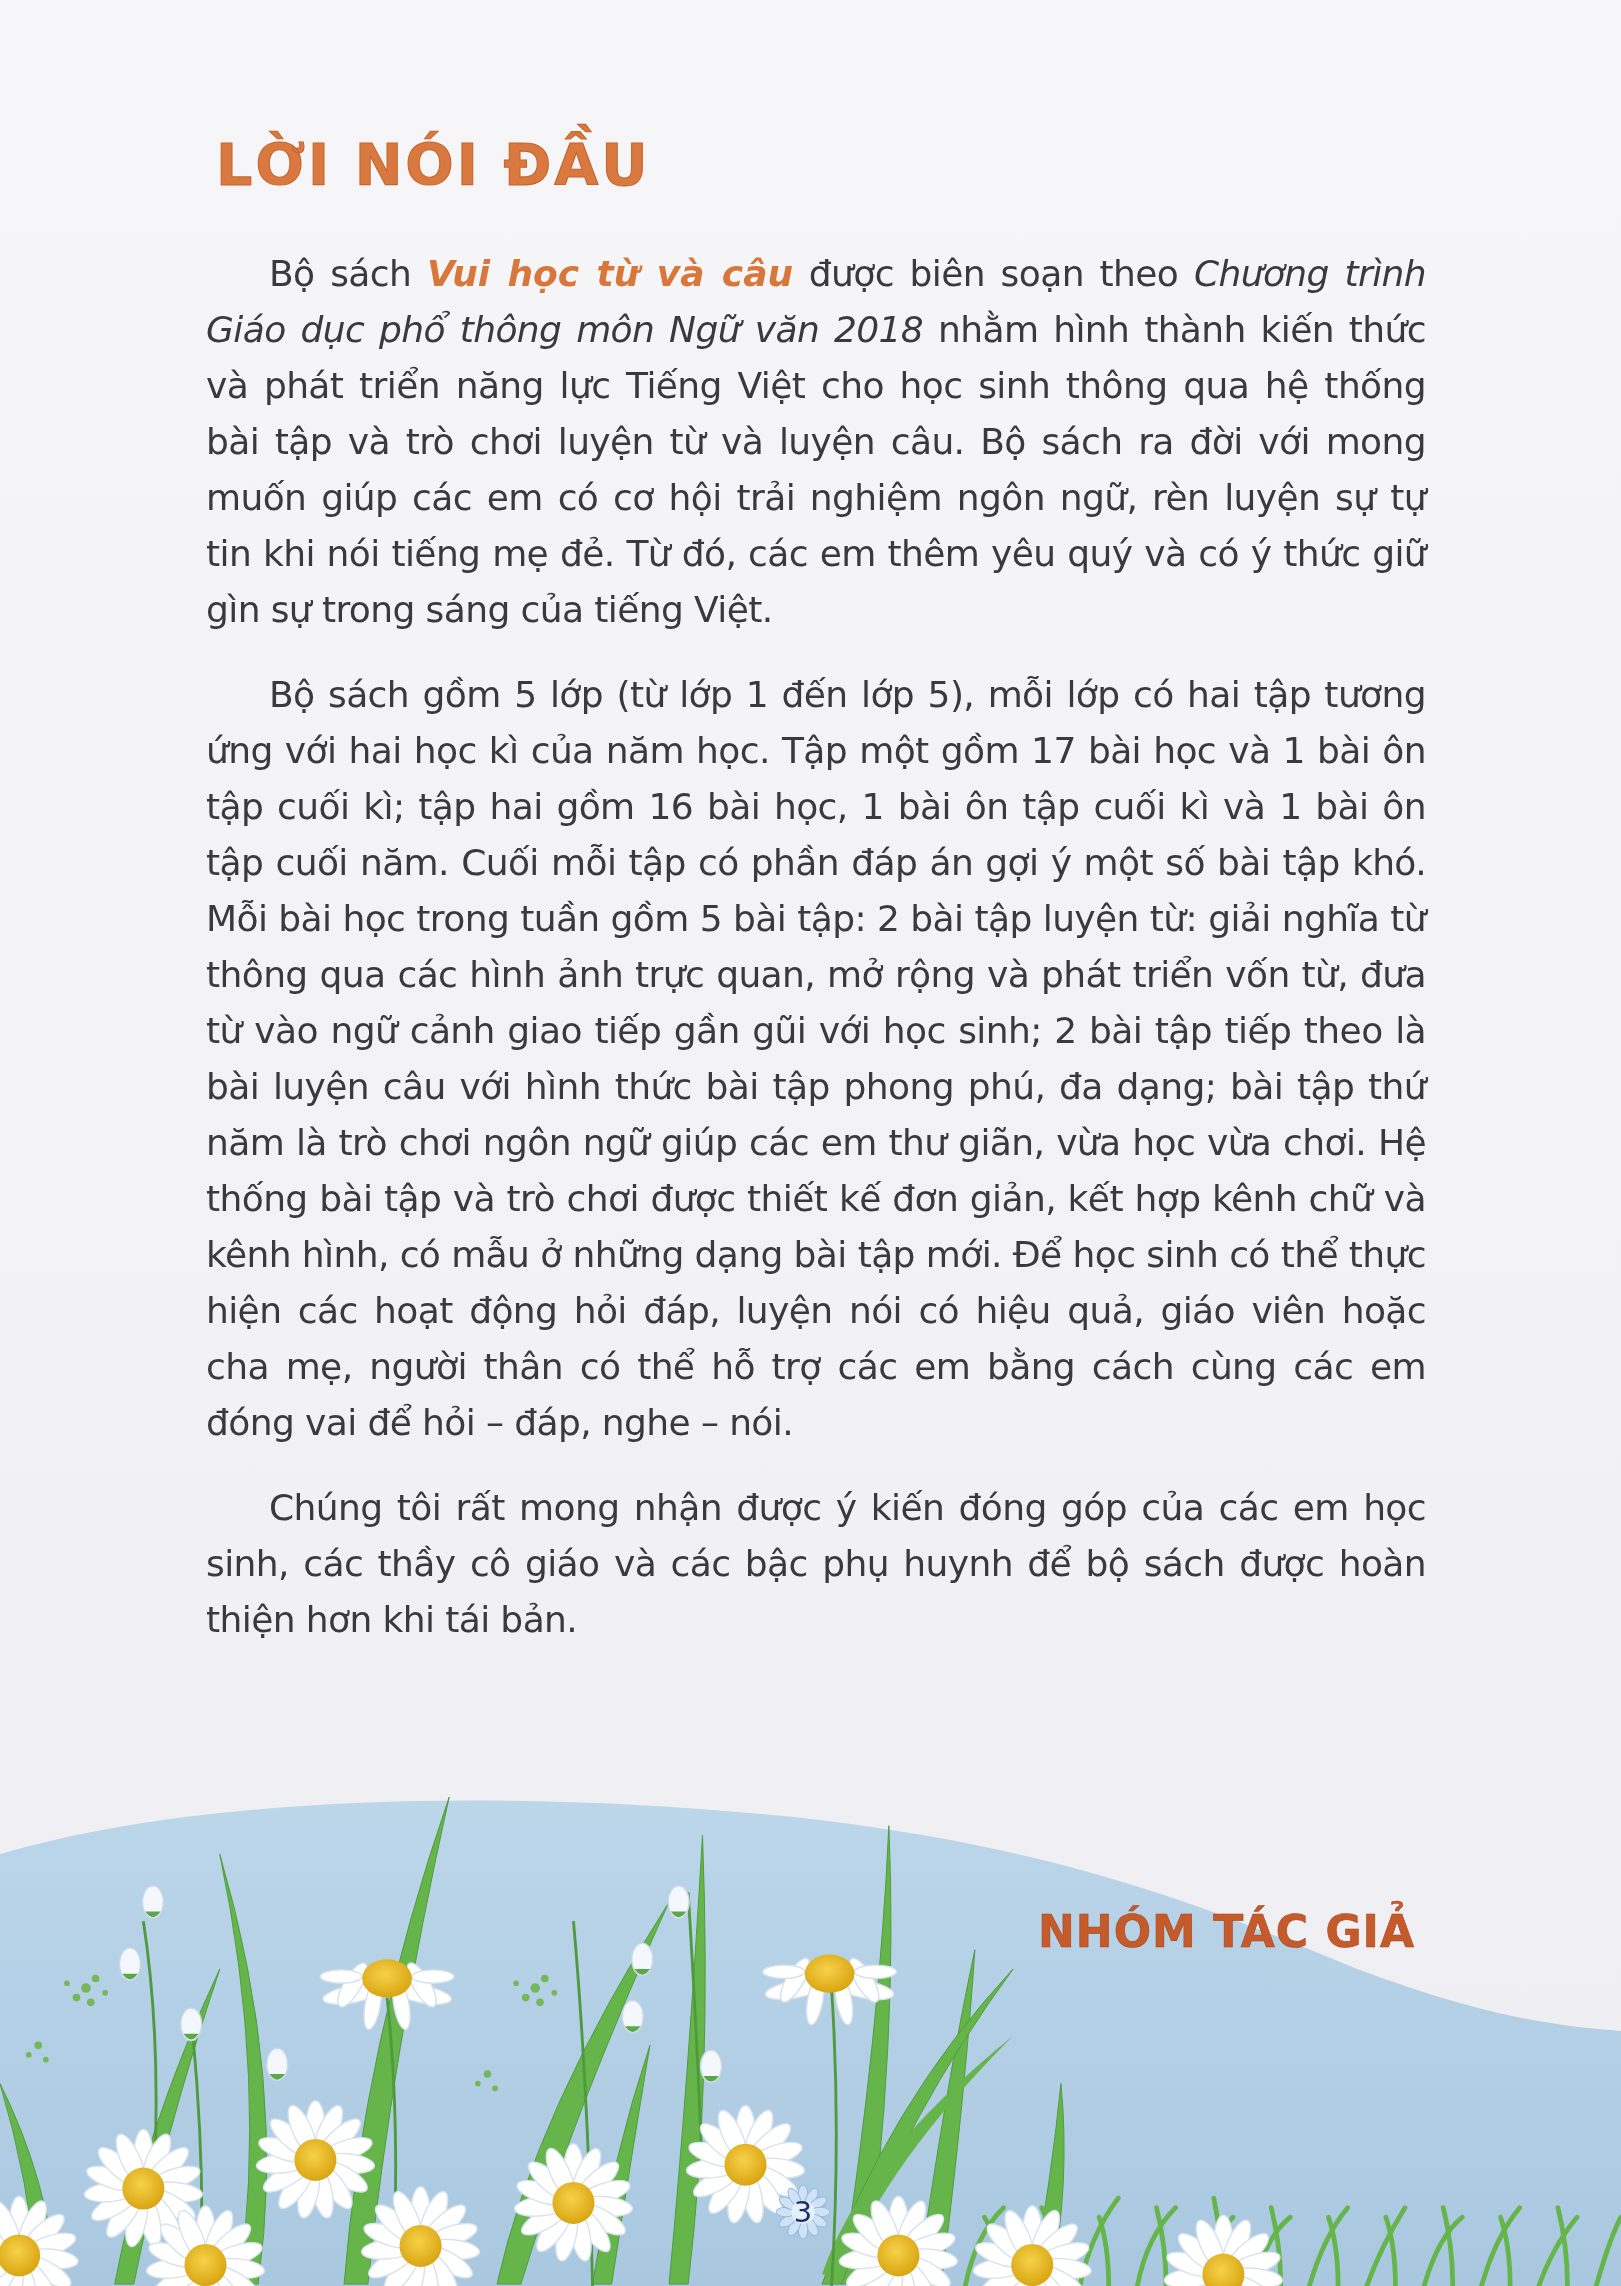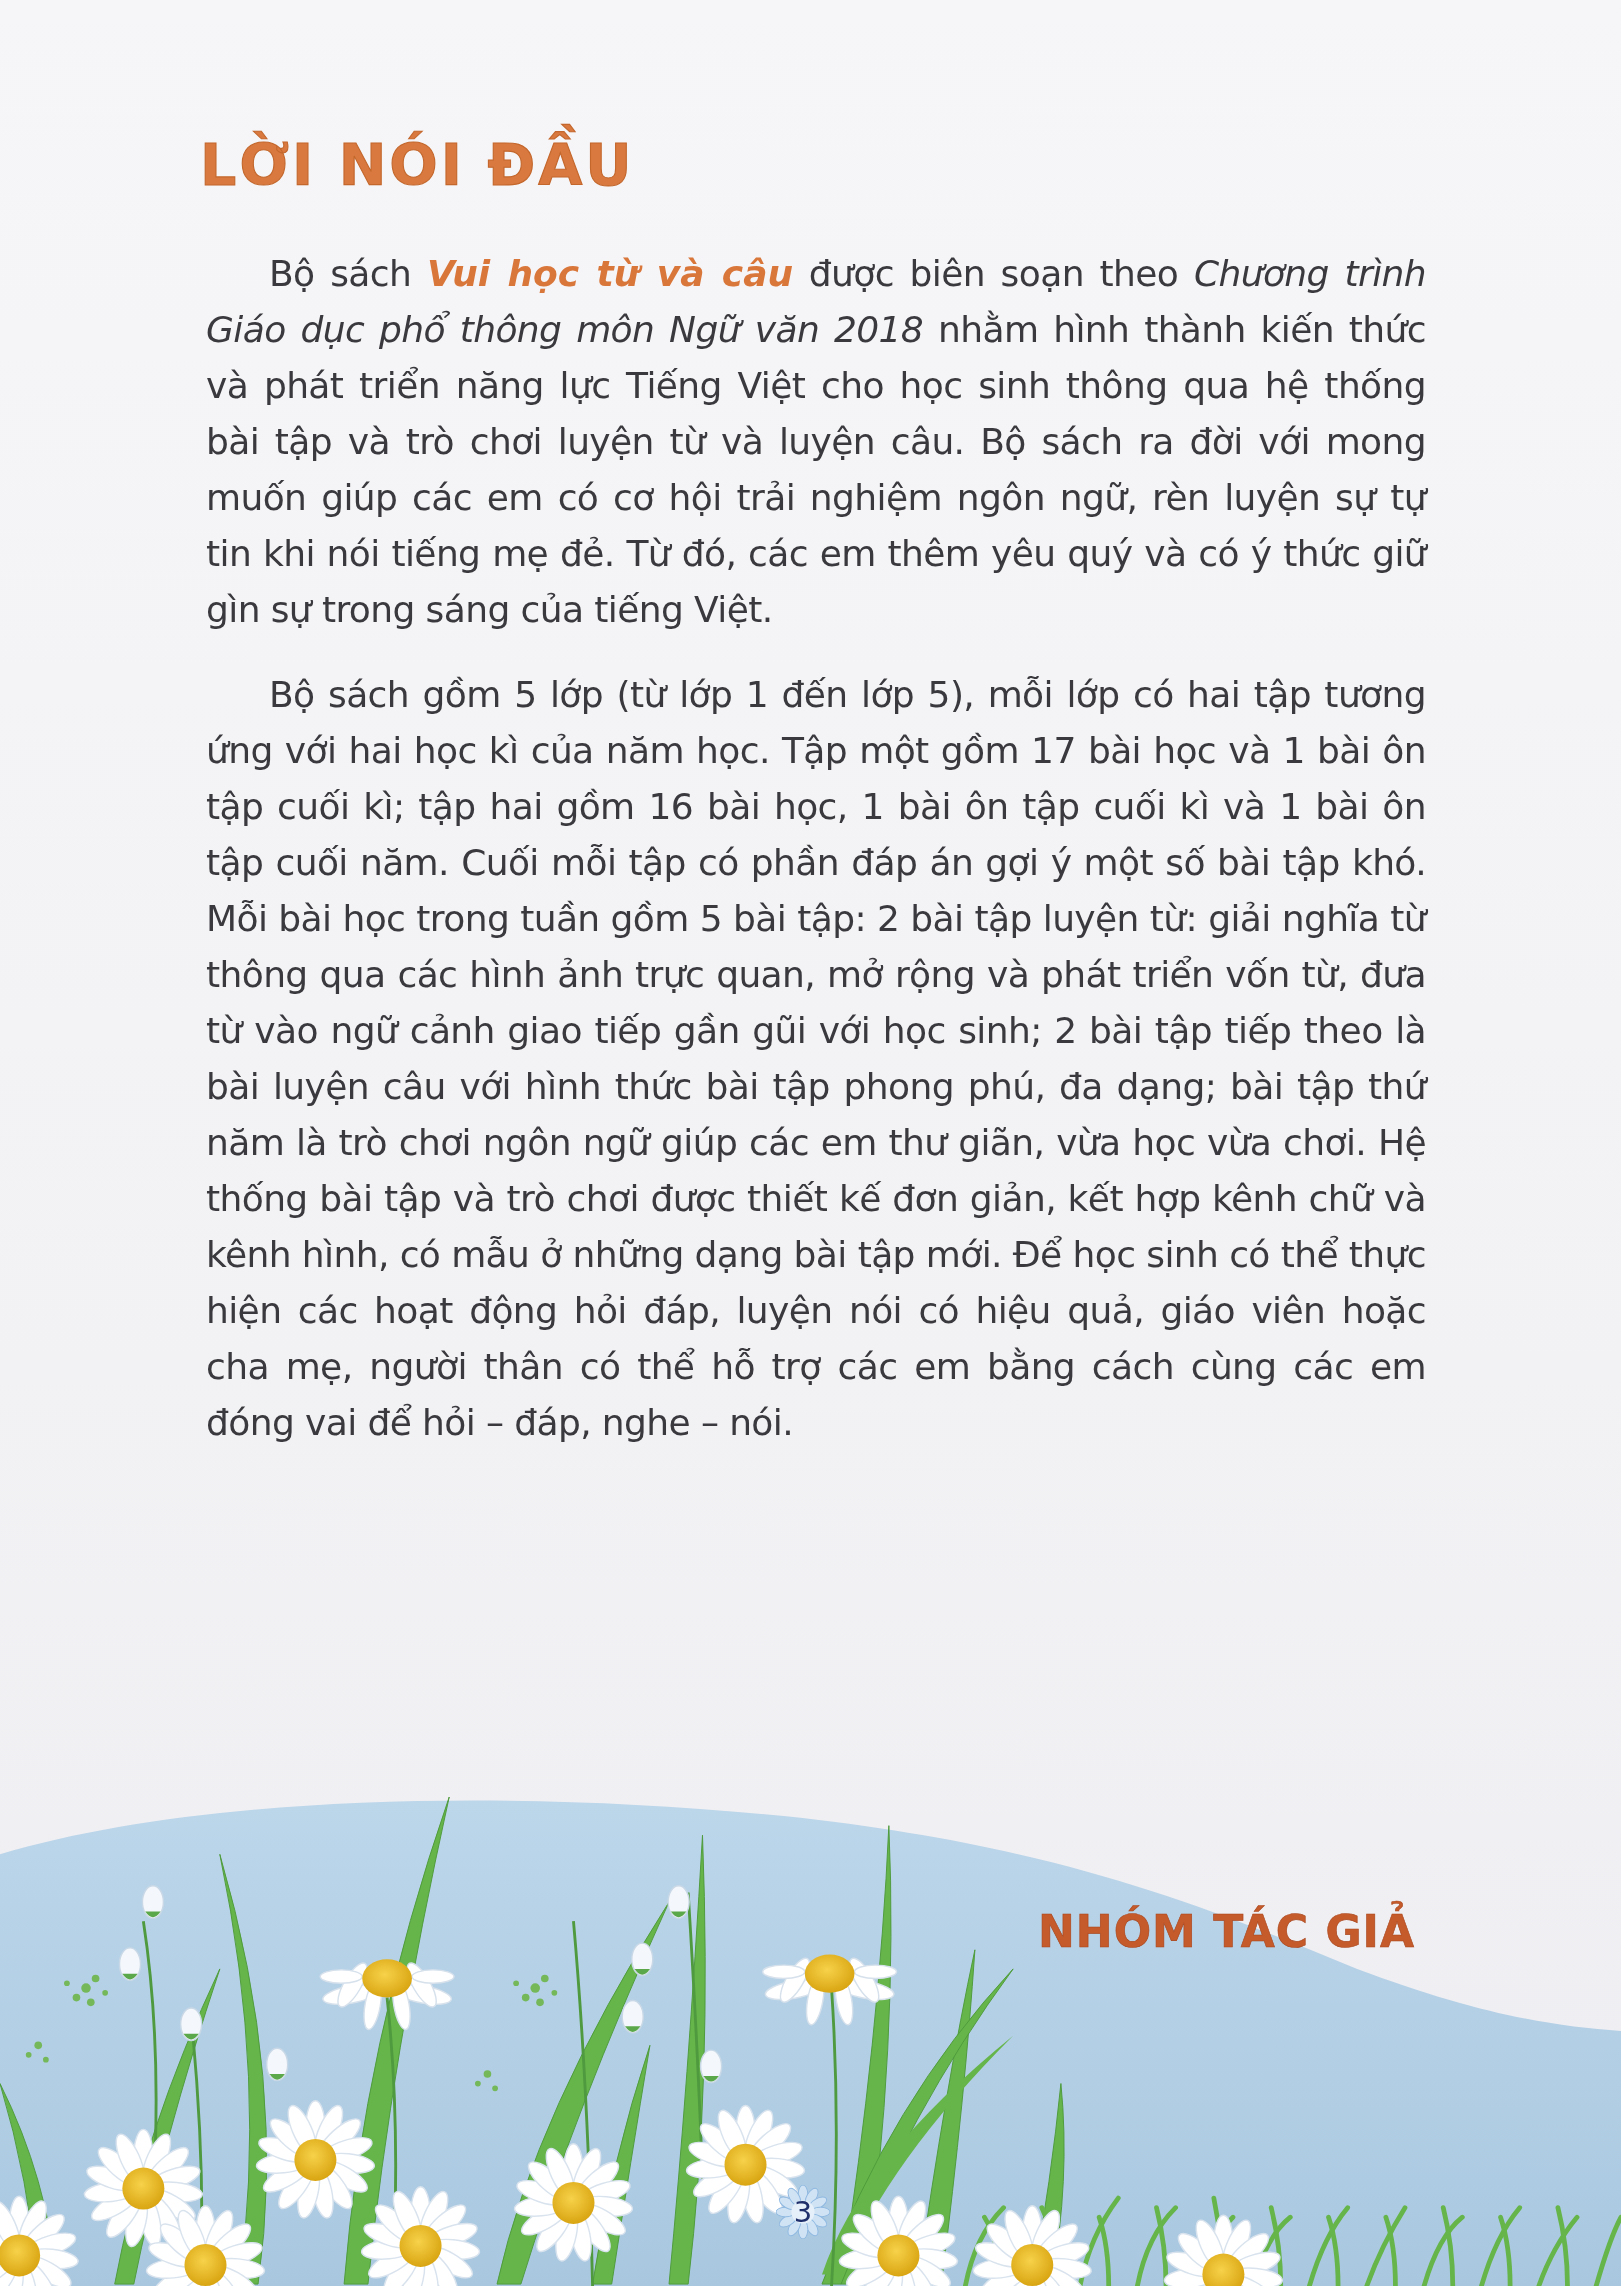--- a/index.html
+++ b/index.html
@@ -21,21 +21,21 @@
     }
     .meadow {
       position: absolute;
       left: 0;
       top: 1797px;
       width: 1621px;
       height: 489px;
     }
     .heading {
       position: absolute;
-      left: 200px;
+      left: 216px;
       top: 132px;
       font-family: "DejaVu Sans", sans-serif;
       font-weight: bold;
       font-size: 57px;
       letter-spacing: 2.9px;
       color: #d9793f;
       -webkit-text-stroke: 1.1px #c3672c;
       margin: 0;
     }
     .content {
@@ -246,20 +246,21 @@
     <use href="#daisy" x="20" y="480"></use>
     <use href="#daisy" x="215" y="490"></use>
     <use href="#daisy" x="1280" y="500"></use>
   </svg>
 
   <h1 class="heading">LỜI NÓI ĐẦU</h1>
 
   <div class="content">
     <p><span>Bộ sách </span><span class="brand">Vui học từ và câu</span><span> được biên soạn theo </span><span class="ital">Chương trình Giáo dục phổ thông môn Ngữ văn 2018</span><span> nhằm hình thành kiến thức và phát triển năng lực Tiếng Việt cho học sinh thông qua hệ thống bài tập và trò chơi luyện từ và luyện câu. Bộ sách ra đời với mong muốn giúp các em có cơ hội trải nghiệm ngôn ngữ, rèn luyện sự tự tin khi nói tiếng mẹ đẻ. Từ đó, các em thêm yêu quý và có ý thức giữ gìn sự trong sáng của tiếng Việt.</span></p>
     <p><span>Bộ sách gồm 5 lớp (từ lớp 1 đến lớp 5), mỗi lớp có hai tập tương ứng với hai học kì của năm học. Tập một gồm 17 bài học và 1 bài ôn tập cuối kì; tập hai gồm 16 bài học, 1 bài ôn tập cuối kì và 1 bài ôn tập cuối năm. Cuối mỗi tập có phần đáp án gợi ý một số bài tập khó. Mỗi bài học trong tuần gồm 5 bài tập: 2 bài tập luyện từ: giải nghĩa từ thông qua các hình ảnh trực quan, mở rộng và phát triển vốn từ, đưa từ vào ngữ cảnh giao tiếp gần gũi với học sinh; 2 bài tập tiếp theo là bài luyện câu với hình thức bài tập phong phú, đa dạng; bài tập thứ năm là trò chơi ngôn ngữ giúp các em thư giãn, vừa học vừa chơi. Hệ thống bài tập và trò chơi được thiết kế đơn giản, kết hợp kênh chữ và kênh hình, có mẫu ở những dạng bài tập mới. Để học sinh có thể thực hiện các hoạt động hỏi đáp, luyện nói có hiệu quả, giáo viên hoặc cha mẹ, người thân có thể hỗ trợ các em bằng cách cùng các em đóng vai để hỏi – đáp, nghe – nói.</span></p>
+    <p><span>Chúng tôi rất mong nhận được ý kiến đóng góp của các em học sinh, các thầy cô giáo và các bậc phụ huynh để bộ sách được hoàn thiện hơn khi tái bản.</span></p>
   </div>
 
   <div class="signature">NHÓM TÁC GIẢ</div>
 
   <div class="page-number">
     <svg viewBox="0 0 56 56">
       <g fill="#cfe3f5" stroke="#8fb8e0" stroke-width="1">
         <ellipse cx="28" cy="10" rx="5" ry="10"></ellipse>
         <ellipse cx="28" cy="10" rx="5" ry="10" transform="rotate(30 28 28)"></ellipse>
         <ellipse cx="28" cy="10" rx="5" ry="10" transform="rotate(60 28 28)"></ellipse>

